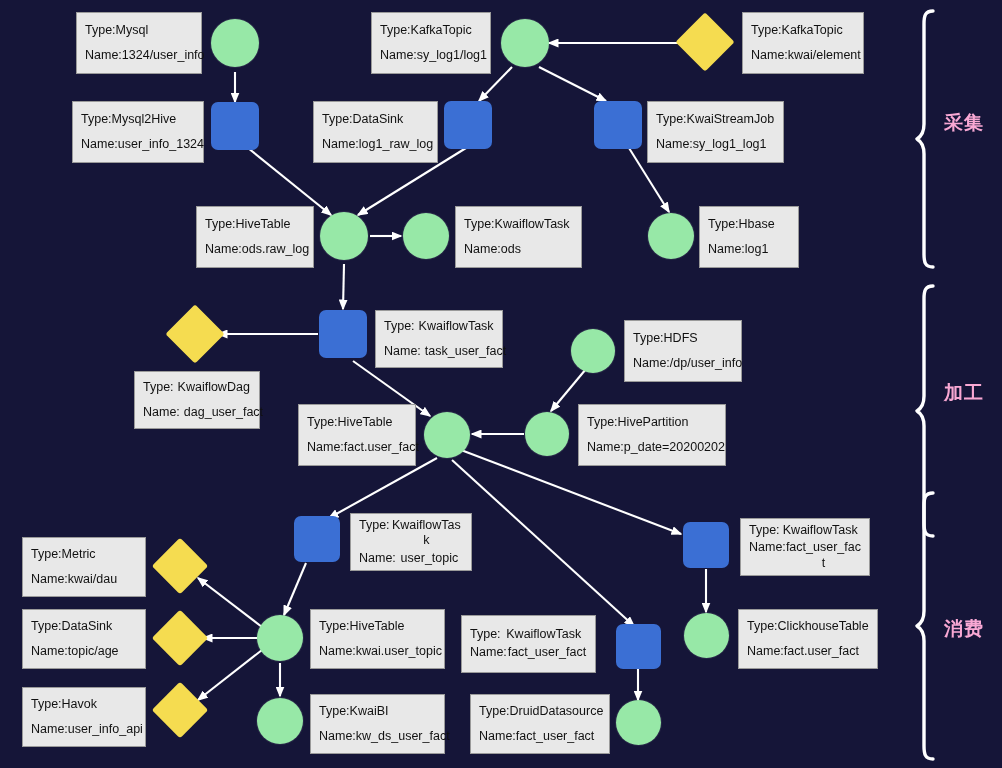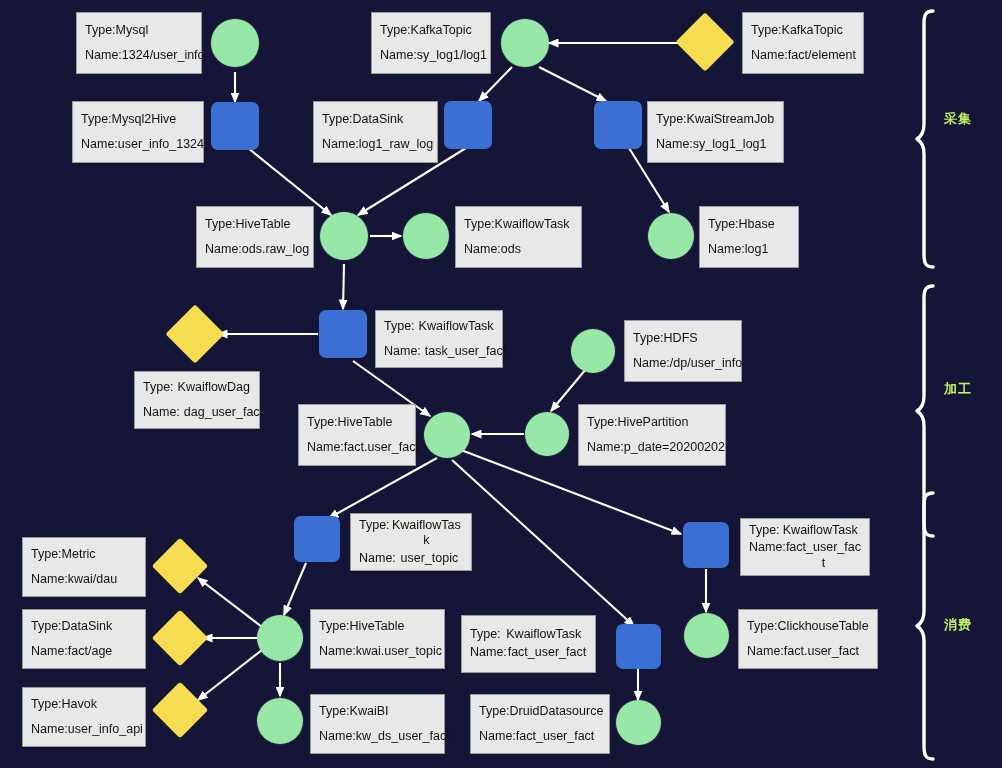--- a/index.html
+++ b/index.html
@@ -49,22 +49,22 @@
   .card .k{flex:0 0 auto;}
   .card .v{flex:1 1 auto;text-align:left;}
   .card.tight .v{text-align:left;padding-left:4px;}
   .card.wrap .v{white-space:normal;word-break:break-all;text-align:center;}
 
   
   .brace{position:absolute;}
   .brace svg{display:block;}
   .brace-label{
     position:absolute;
-    color:#bef264;
-    font-size:13px;
+    color:#f9a8d4;
+    font-size:19px;
     font-weight:bold;
     font-family:"DejaVu Sans","Liberation Sans",sans-serif;
     letter-spacing:1px;
     white-space:nowrap;
   }
 </style>
 </head>
 <body>
 
 <div id="stage">
@@ -196,21 +196,21 @@
       </div>
   </div>
 
   <div class="card" style="left:742px;top:12px;width:122px;height:62px;">
     <div class="row">
         <span class="k">Type:</span>
         <span class="v">KafkaTopic</span>
       </div>
     <div class="row">
         <span class="k">Name:</span>
-        <span class="v">fact/element</span>
+        <span class="v">kwai/element</span>
       </div>
   </div>
 
   <div class="card" style="left:647px;top:101px;width:137px;height:62px;">
     <div class="row">
         <span class="k">Type:</span>
         <span class="v">KwaiStreamJob</span>
       </div>
     <div class="row">
         <span class="k">Name:</span>
@@ -339,21 +339,21 @@
       </div>
   </div>
 
   <div class="card" style="left:22px;top:609px;width:124px;height:60px;">
     <div class="row">
         <span class="k">Type:</span>
         <span class="v">DataSink</span>
       </div>
     <div class="row">
         <span class="k">Name:</span>
-        <span class="v">fact/age</span>
+        <span class="v">topic/age</span>
       </div>
   </div>
 
   <div class="card" style="left:22px;top:687px;width:124px;height:60px;">
     <div class="row">
         <span class="k">Type:</span>
         <span class="v">Havok</span>
       </div>
     <div class="row">
         <span class="k">Name:</span>

